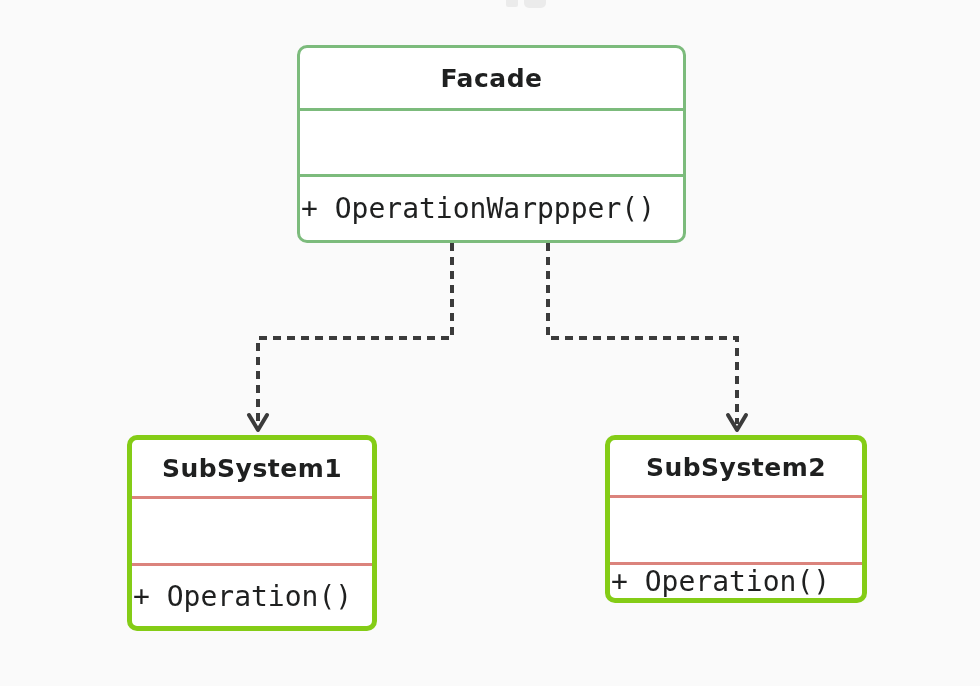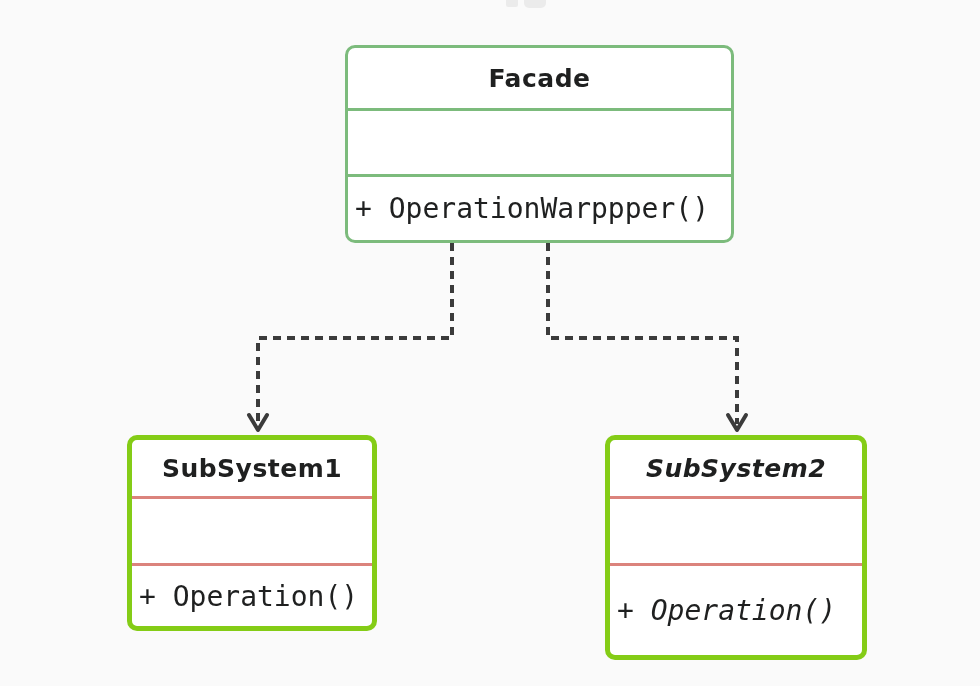--- a/index.html
+++ b/index.html
@@ -38,32 +38,32 @@
 
   .uml-attrs { flex: none; }
   .facade .uml-attrs { border-bottom: 3px solid #7cbb7c; }
   .subsystem .uml-attrs { border-bottom: 3px solid #db837c; }
 
   .uml-methods {
     display: flex;
     align-items: center;
     font-family: "DejaVu Sans Mono", "Liberation Mono", monospace;
     font-size: 28px;
-    padding-left: 7px;
+    padding-left: 1px;
     white-space: nowrap;
   }
 
   
-  #box-facade     { left: 297px; top: 45px;  width: 389px; height: 198px; margin-left: 48px; }
+  #box-facade     { left: 297px; top: 45px;  width: 389px; height: 198px; }
   #box-facade .uml-title   { height: 63px; }
   #box-facade .uml-attrs   { height: 66px; }
   #box-facade .uml-methods { flex: 1; }
 
   #box-subsystem1 { left: 127px; top: 435px; width: 250px; height: 196px; }
-  #box-subsystem2 { left: 605px; top: 435px; width: 262px; height: 225px; font-style: italic; }
+  #box-subsystem2 { left: 605px; top: 435px; width: 262px; height: 168px; }
   .subsystem .uml-title   { height: 59px; }
   .subsystem .uml-attrs   { height: 67px; }
   .subsystem .uml-methods { flex: 1; border-radius: 27px; }
 
   
   svg.edges { position: absolute; left: 0; top: 0; width: 980px; height: 686px; }
   .edge {
     fill: none;
     stroke: #3b3b3b;
     stroke-width: 4;

